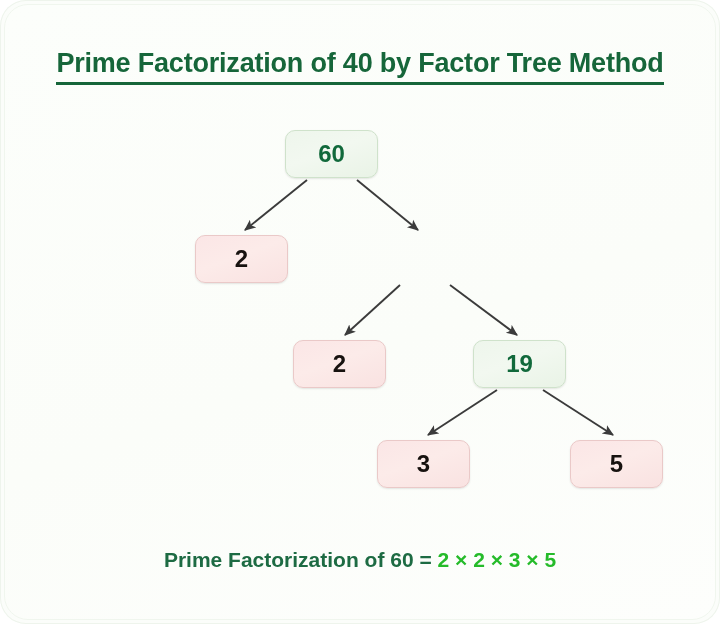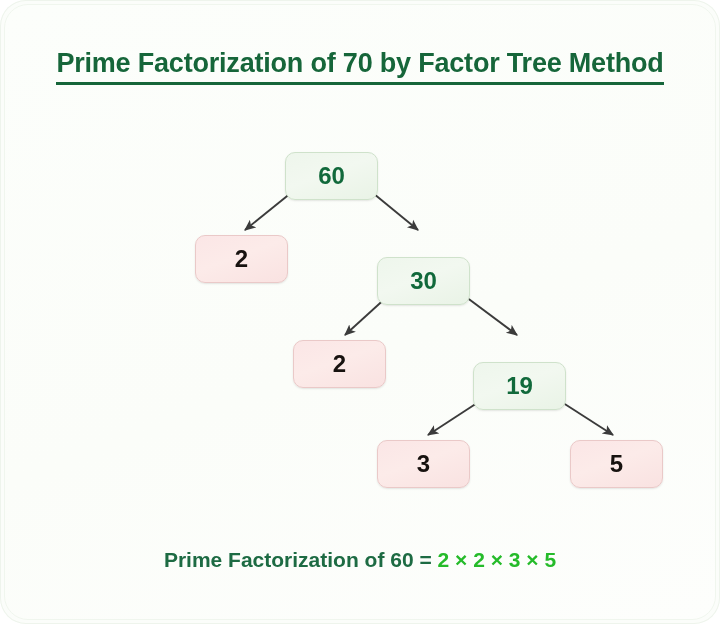--- a/index.html
+++ b/index.html
@@ -66,21 +66,20 @@
     justify-content: center;
     font-size: 24px;
     font-weight: bold;
     box-sizing: border-box;
     box-shadow: 0 1px 2px rgba(0,0,0,0.10);
   }
   .node.green {
     background: linear-gradient(160deg, #eef6ec 0%, #f2f8f0 45%, #e9f3e6 100%);
     border: 1px solid #cfe2cb;
     color: #11693b;
-    margin-top: 22px;
   }
   .node.pink {
     background: linear-gradient(160deg, #fbe6e6 0%, #fcebe9 45%, #f9e2e1 100%);
     border: 1px solid #eac9c8;
     color: #17120f;
   }
 
   
   #result {
     position: absolute;
@@ -96,21 +95,21 @@
   #result .eq { color: #1d6b43; }
   #result .expr { color: #25bb2a; }
 </style>
 </head>
 <body>
 
 <div id="canvas">
   <div id="panel-frame"></div>
 
   <div id="title">
-    <span class="underlined">Prime Factorization of 70 by Factor Tree Method</span>
+    <span class="underlined">Prime Factorization of 40 by Factor Tree Method</span>
   </div>
 
   <svg id="edges" viewBox="0 0 720 624" xmlns="http://www.w3.org/2000/svg">
     <defs>
       <marker id="arrowhead" markerWidth="7" markerHeight="7" refX="5.4" refY="3" orient="auto" markerUnits="strokeWidth">
         <path d="M0,0.4 L6,3 L0,5.6 L1.4,3 Z" fill="#3b3b3b"></path>
       </marker>
     </defs>
     <g stroke="#3b3b3b" stroke-width="1.9" fill="none" marker-end="url(#arrowhead)">
       <line x1="307" y1="180" x2="245" y2="230"></line>
@@ -121,23 +120,20 @@
       <line x1="543" y1="390" x2="613" y2="435"></line>
     </g>
   </svg>
 
   <div class="node green" style="left:285px; top:130px;">
     <span>60</span>
   </div>
   <div class="node pink" style="left:195px; top:235px;">
     <span>2</span>
   </div>
-  <div class="node green" style="left:377px; top:235px;">
-    <span>30</span>
-  </div>
   <div class="node pink" style="left:293px; top:340px;">
     <span>2</span>
   </div>
   <div class="node green" style="left:473px; top:340px;">
     <span>19</span>
   </div>
   <div class="node pink" style="left:377px; top:440px;">
     <span>3</span>
   </div>
   <div class="node pink" style="left:570px; top:440px;">

